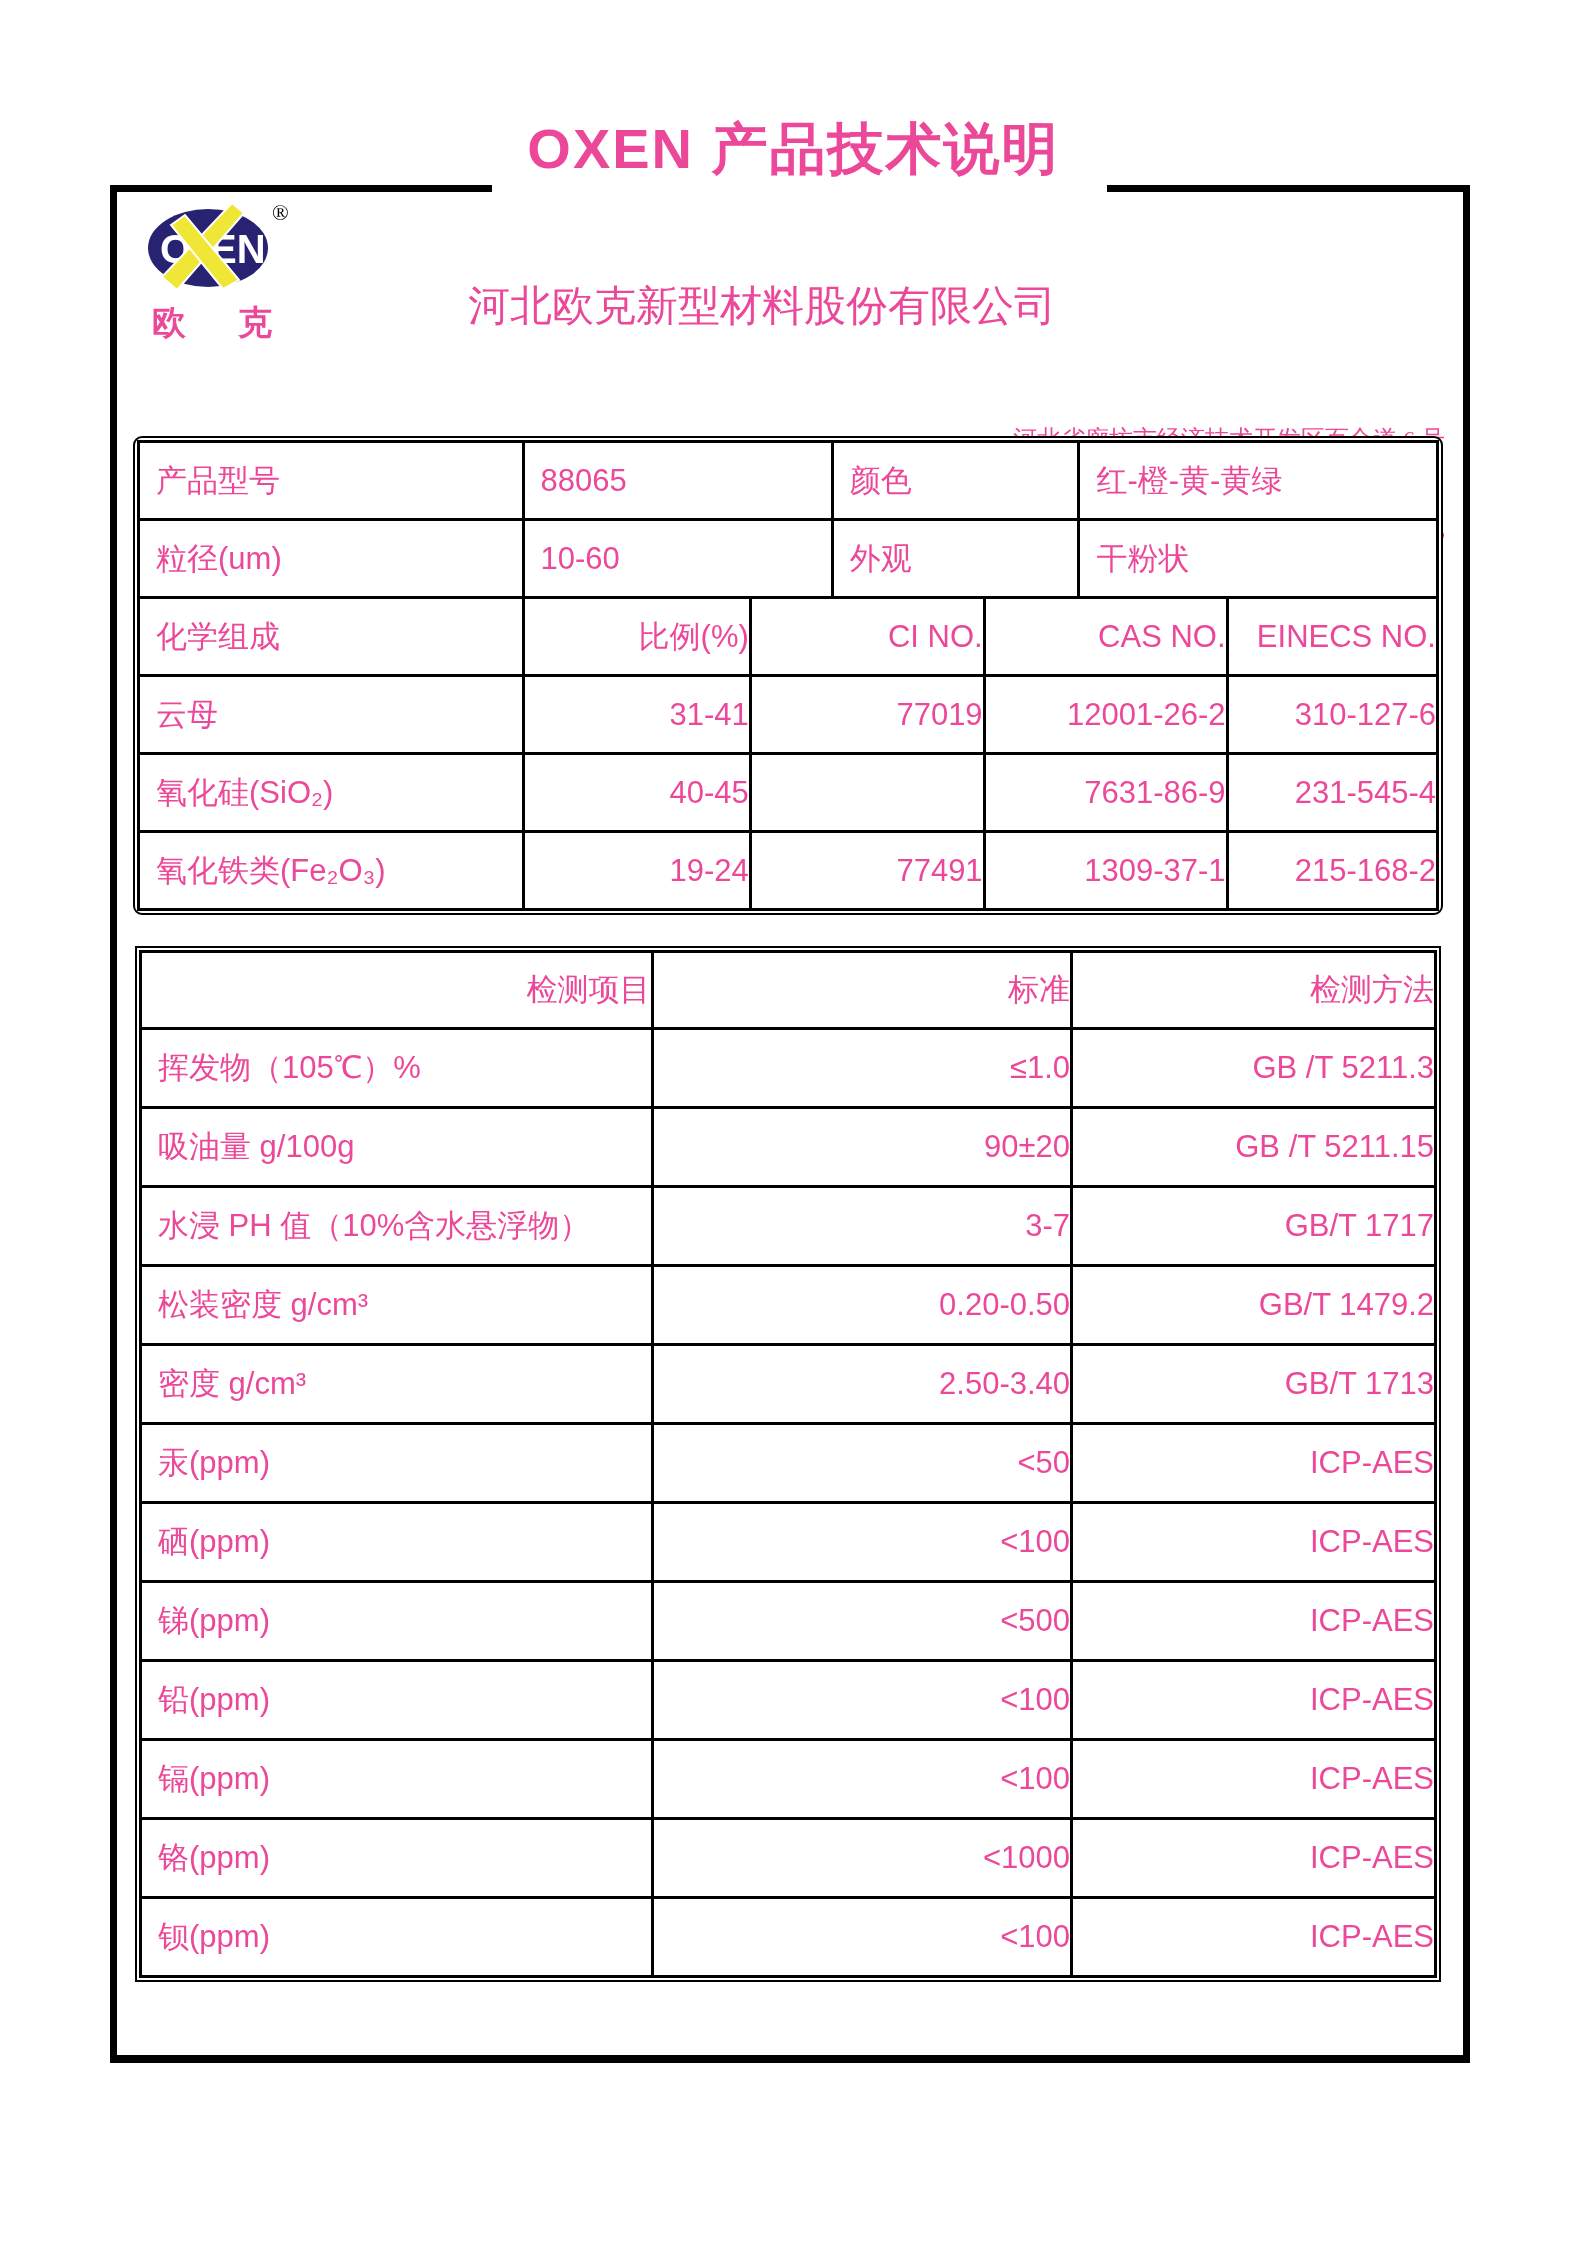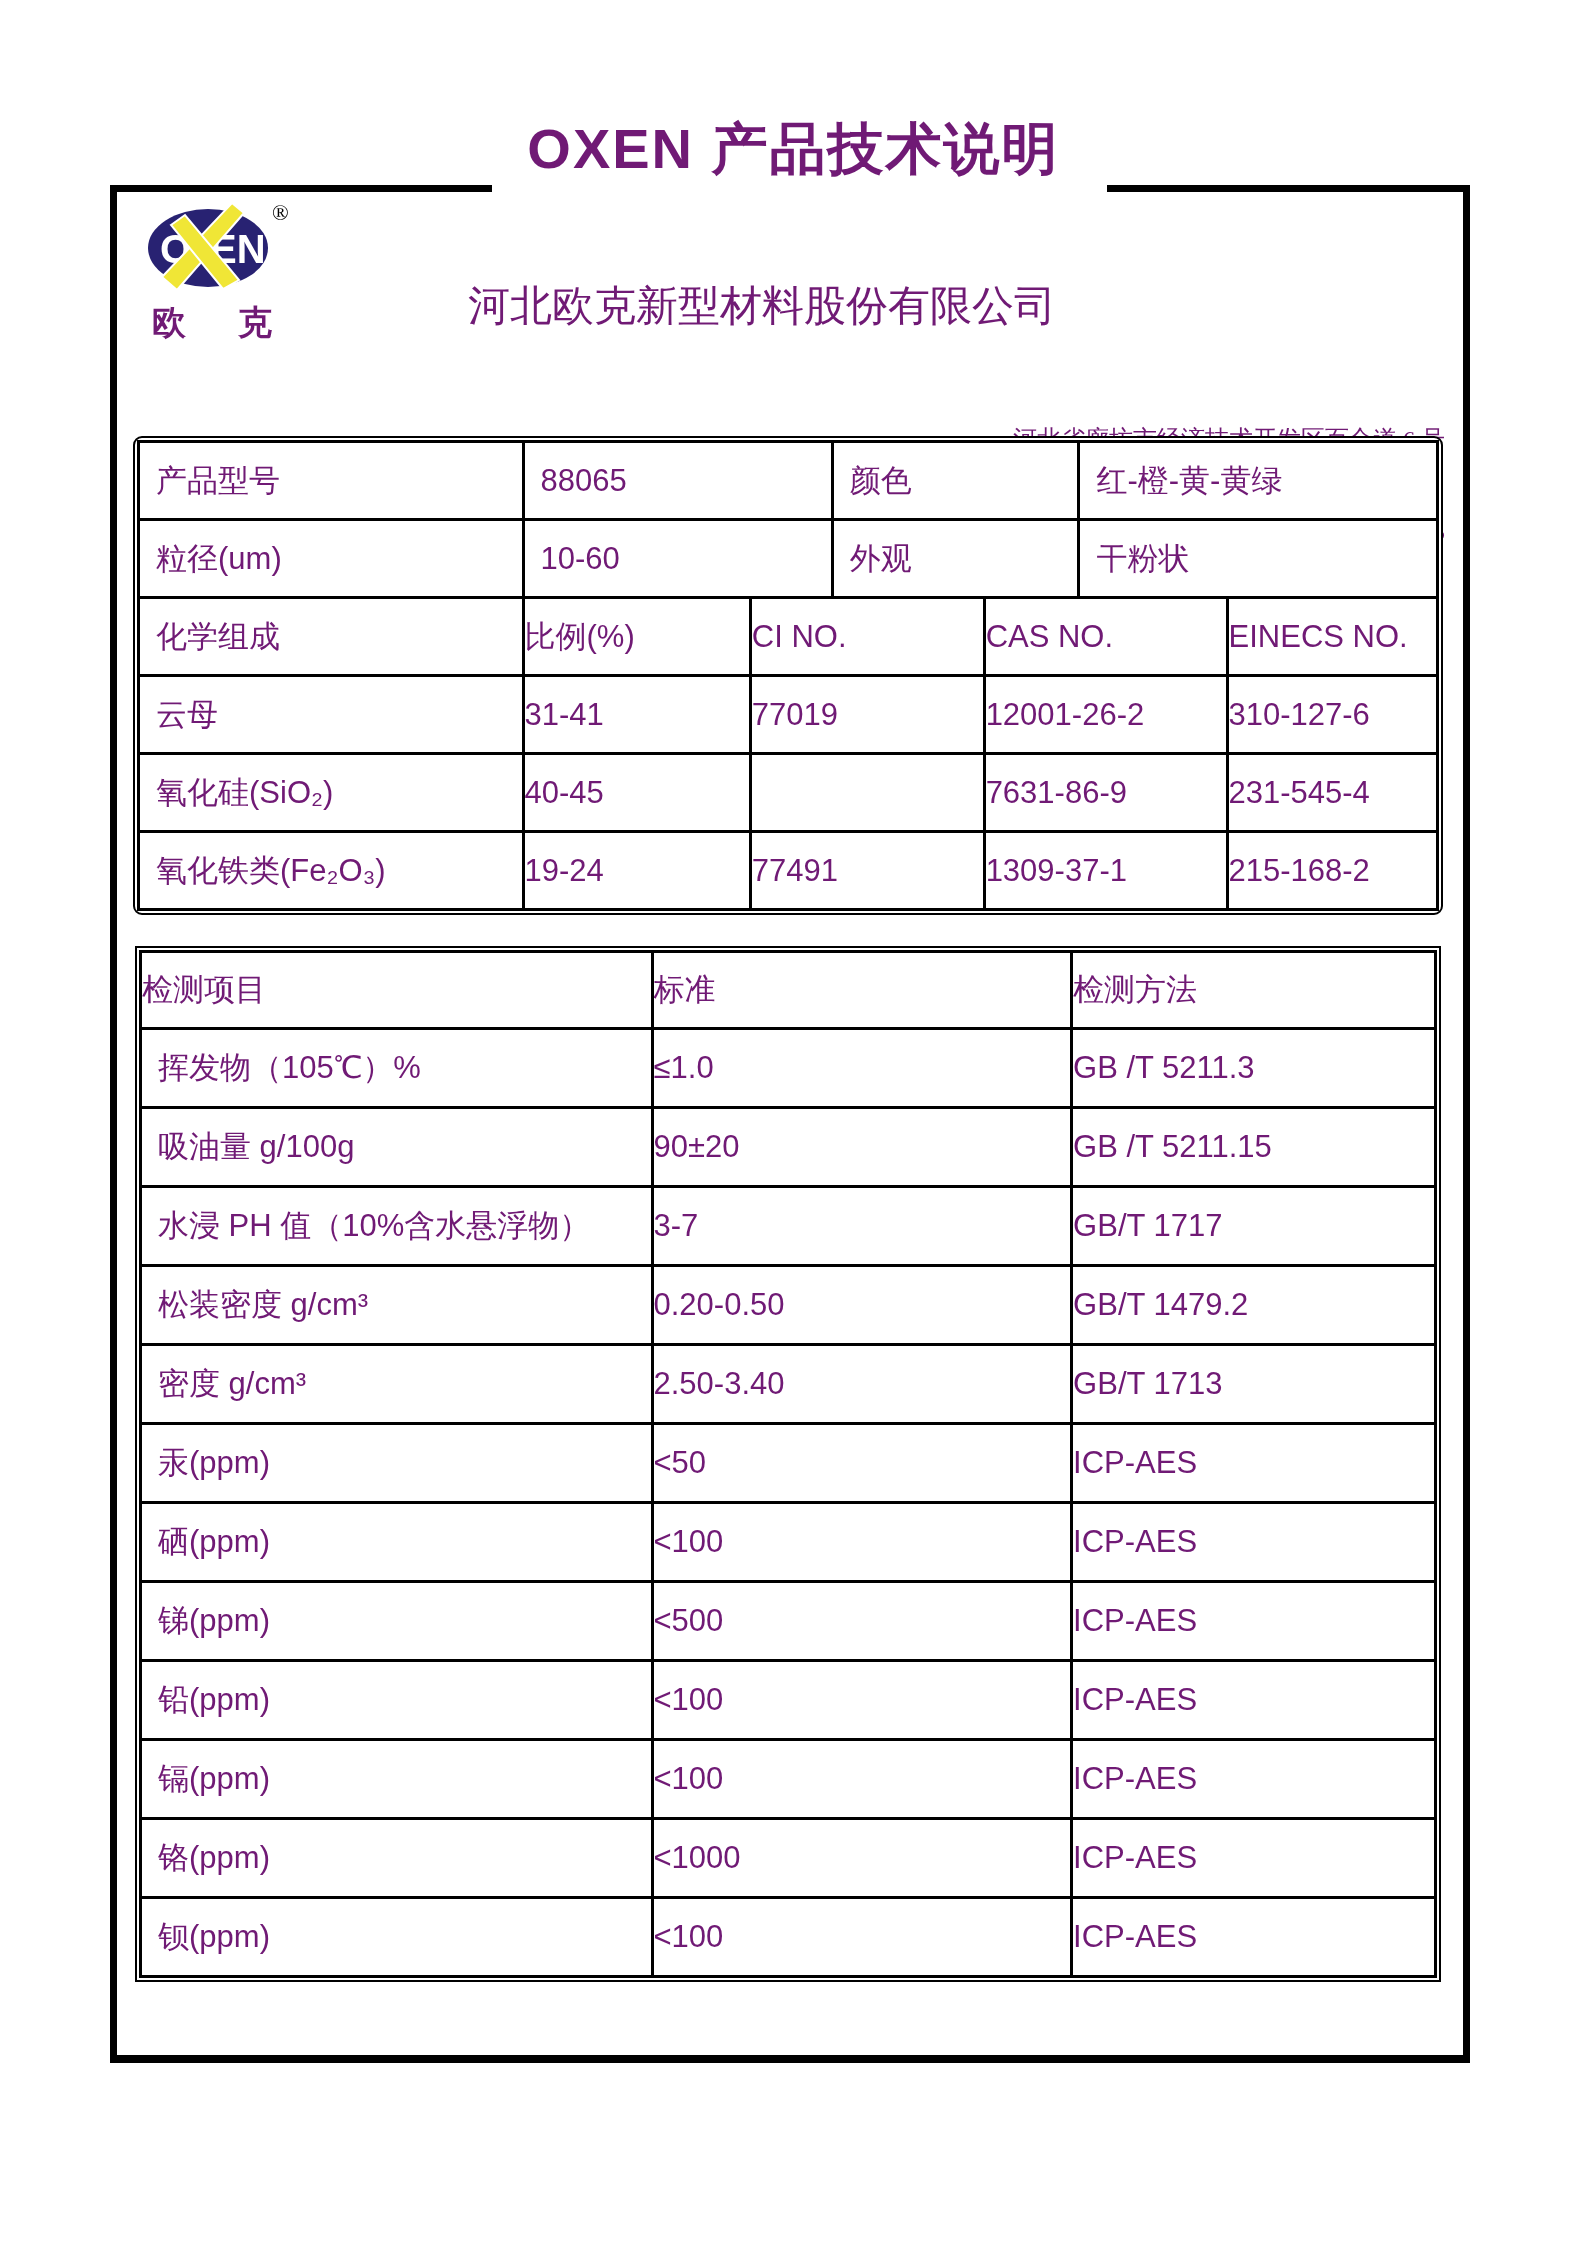--- a/index.html
+++ b/index.html
@@ -1,18 +1,18 @@
 <!DOCTYPE html>
 <html><head>
 <meta charset="utf-8">
 <style>
   html,body { margin:0; padding:0; background:#ffffff; }
   .page {
     position:relative; width:1587px; height:2245px; background:#fff;
-    font-family:"Liberation Sans", sans-serif; color:#701a75; overflow:hidden;
+    font-family:"Liberation Sans", sans-serif; color:#ec4899; overflow:hidden;
   }
   .doc-title {
     position:absolute; top:112px; left:0; width:100%;
     text-align:center; font-size:56px; font-weight:bold; letter-spacing:2px;
   }
   .title-rule { position:absolute; top:185px; height:7px; background:#000; }
   .title-rule.left  { left:110px;  width:382px; }
   .title-rule.right { left:1107px; width:363px; }
   .outer-box {
     position:absolute; left:110px; top:185px; width:1360px; height:1878px;
@@ -39,21 +39,21 @@
   .t2 { left:135px; top:946px;  width:1298px; }
   table { width:100%; border-collapse:collapse; table-layout:fixed; }
   td {
     border:3px solid #000; vertical-align:middle;
     font-size:31px; overflow:hidden; white-space:nowrap;
   }
   .t1 td { height:73px; }
   .t2 td { height:74px; }
   .comp-table { margin-top:-3px; }
   .lbl { text-align:left; padding-left:16px; }
-  .ctr { text-align:left; padding:0; }
+  .ctr { text-align:right; padding:0; }
 </style>
 </head>
 <body>
 
 <div class="page">
 
   <div class="doc-title">OXEN 产品技术说明</div>
   <div class="title-rule left"></div>
   <div class="title-rule right"></div>
 

